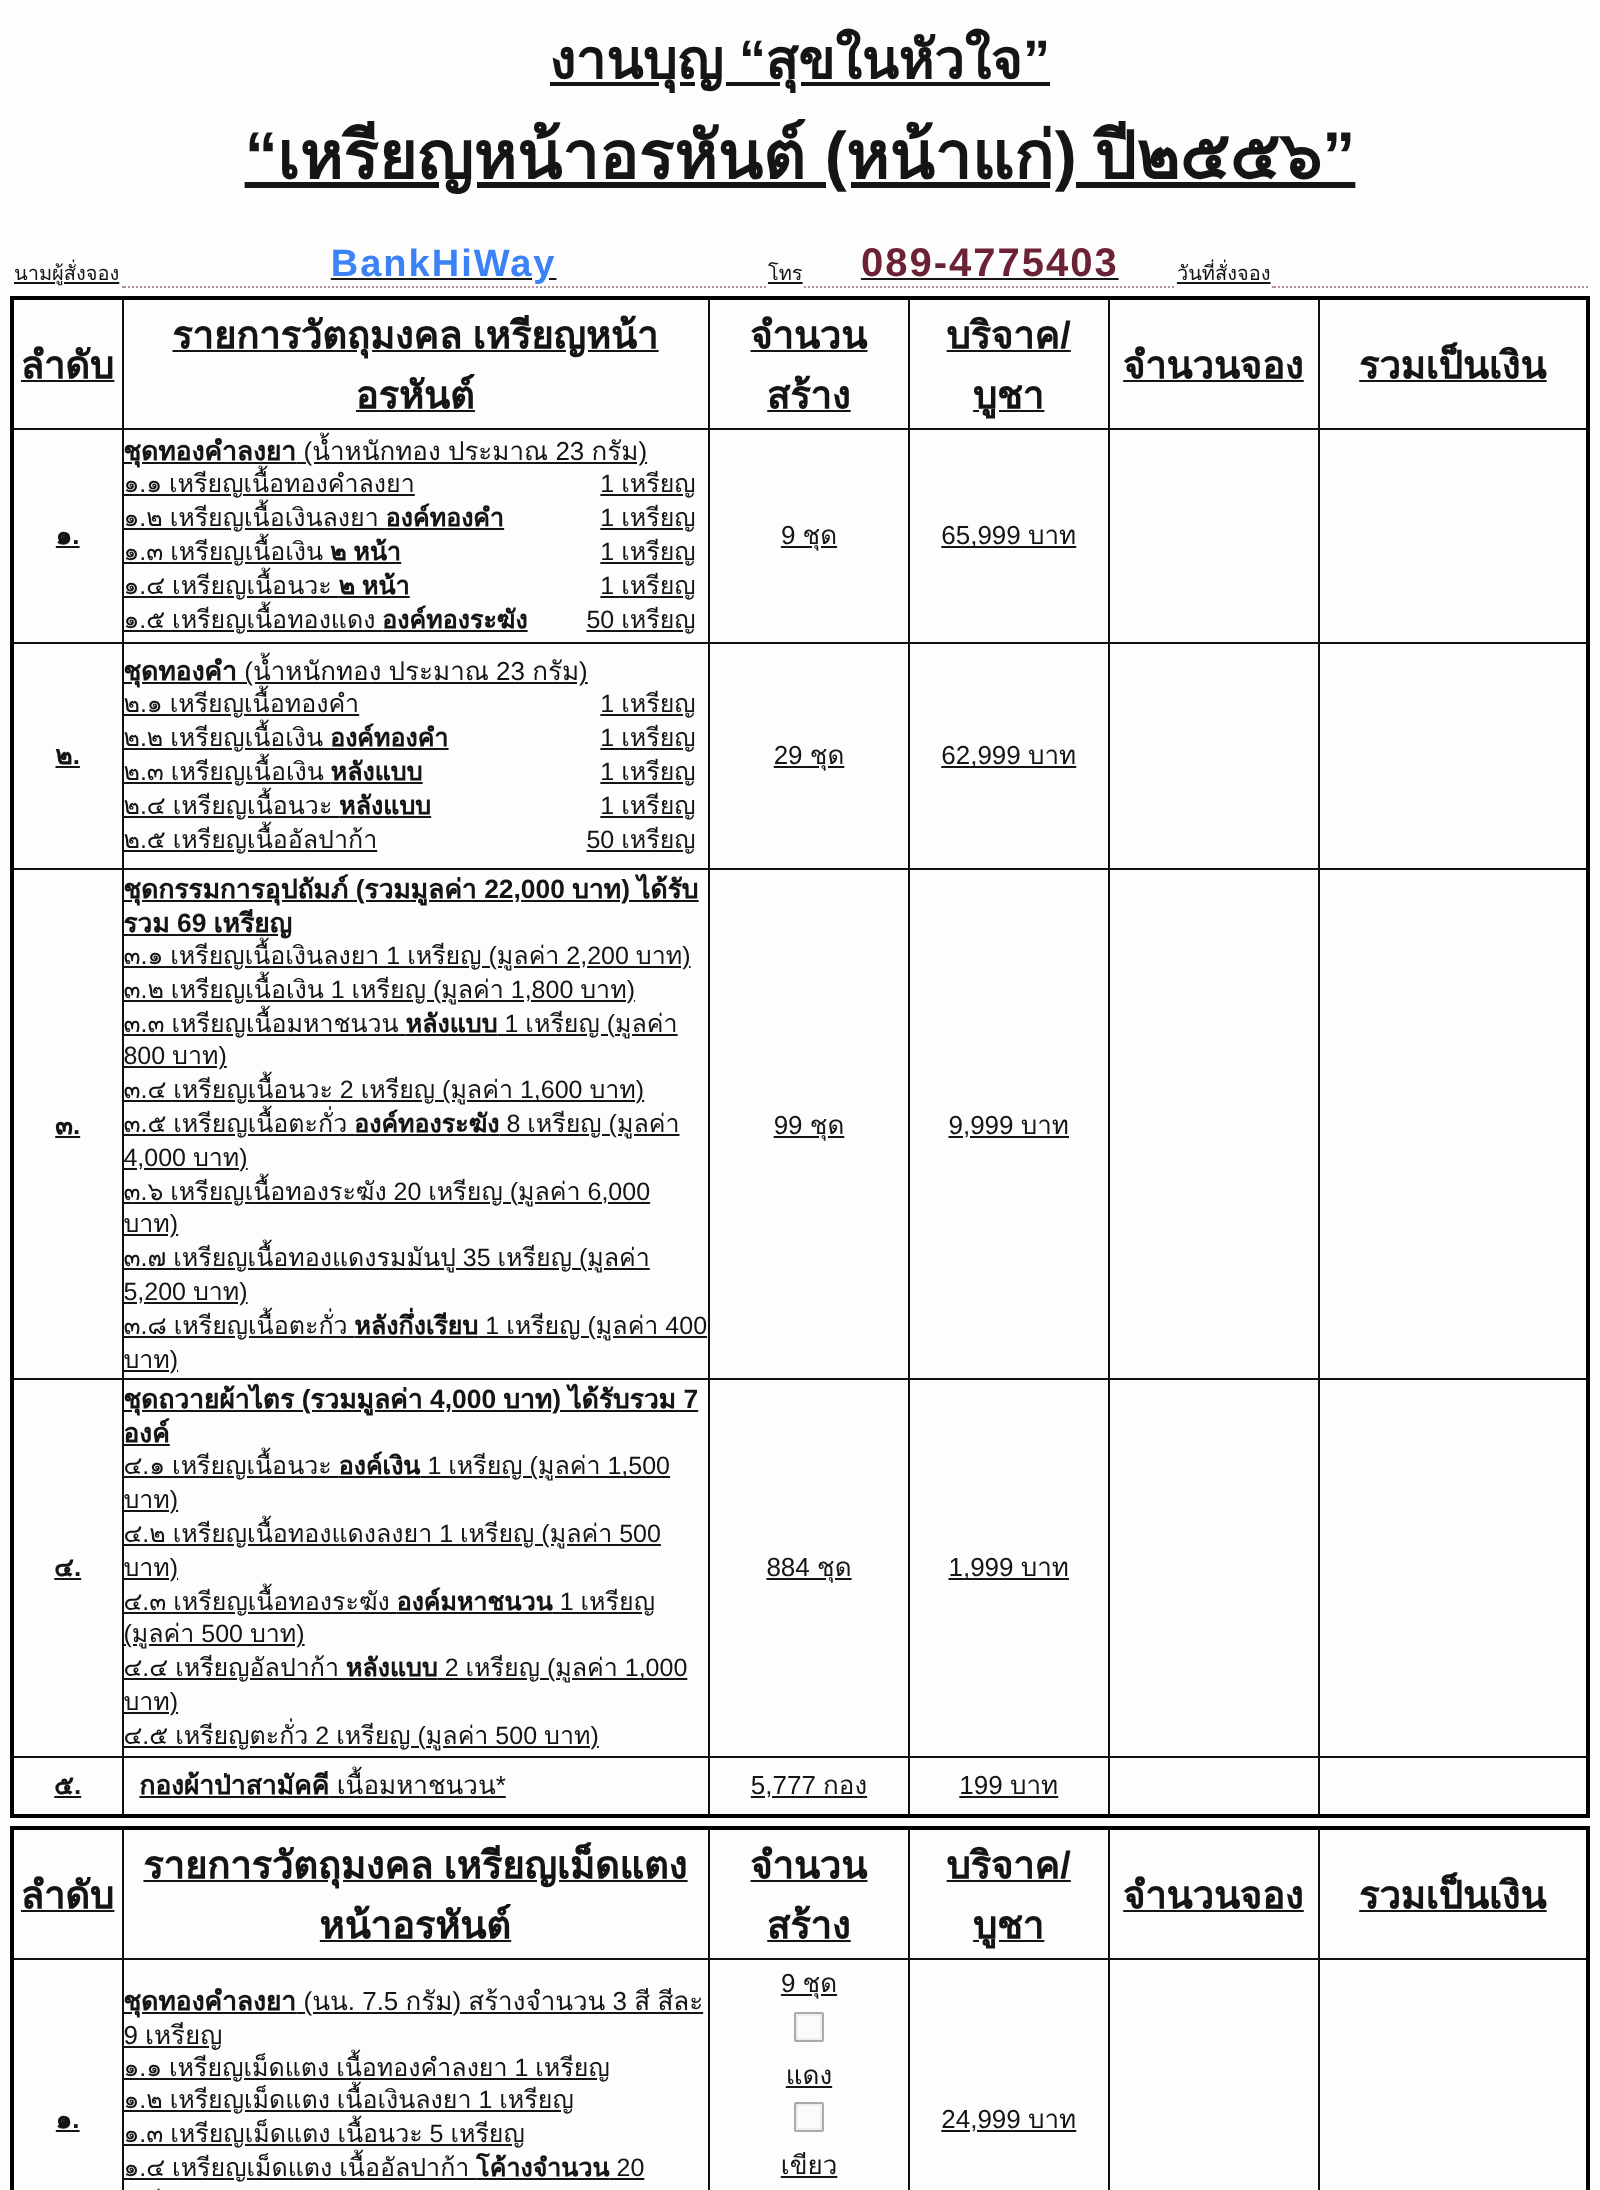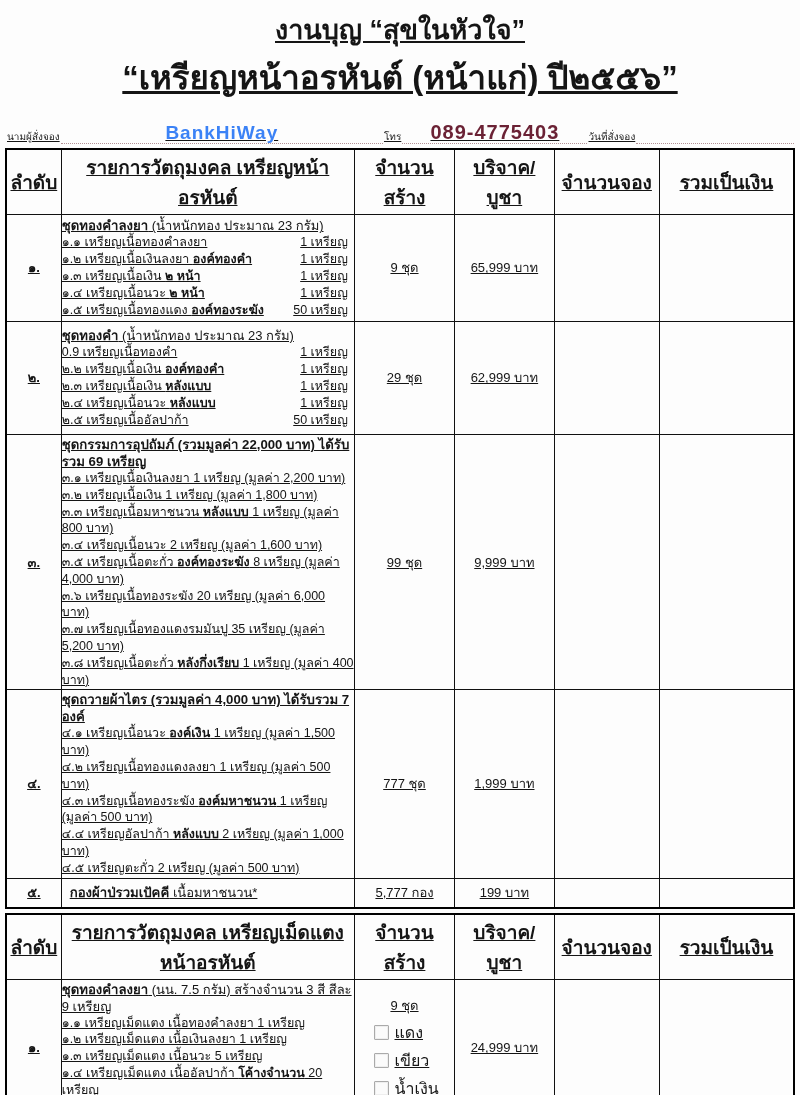--- a/index.html
+++ b/index.html
@@ -52,21 +52,21 @@
   td.c-desc{font-size:12.5px;line-height:16.8px;padding:3px 8px 3px 7px;}
   tr.single td.c-desc{font-size:13.5px;padding:2px 8px;}
   td.c-made,td.c-price{text-align:center;font-size:13px;}
   .row-title{font-size:13px;line-height:17px;}
   .row-title b{font-size:13.2px;}
   .sub{display:flex;justify-content:space-between;}
   .sub .qty{padding-right:6px;white-space:nowrap;}
   
   .made-wrap{display:flex;flex-direction:column;align-items:center;gap:3px;}
   .made-txt{margin-bottom:1px;}
-  .color-opt{display:flex;align-items:center;gap:6px;font-size:16px;width:62px;}
+  .color-opt{display:flex;align-items:center;gap:6px;font-size:13px;width:62px;flex-direction:column;}
   .cb{
     width:13px;height:13px;flex:0 0 13px;
     border:1px solid #aaa;background:#fbfbfb;
     box-shadow:inset 0 0 0 1px #eee;border-radius:1px;
   }
   
   .tbl1 tbody tr:nth-child(1) td{height:104px;}
   .tbl1 tbody tr:nth-child(2) td{height:110px;}
   .tbl1 tbody tr:nth-child(3) td{height:166px;}
   .tbl1 tbody tr:nth-child(4) td{height:112px;}
@@ -149,21 +149,21 @@
             <td class="c-made">9 ชุด</td>
             <td class="c-price">65,999 บาท</td>
             <td class="c-book"></td>
             <td class="c-total"></td>
           </tr>
           <tr>
             <td class="c-no">๒.</td>
             <td class="c-desc">
               <div class="row-title"><b>ชุดทองคำ</b> (น้ำหนักทอง ประมาณ 23 กรัม)</div>
               <div class="sub">
-                <span>0.9 เหรียญเนื้อทองคำ</span>
+                <span>๒.๑ เหรียญเนื้อทองคำ</span>
                 <span class="qty">1 เหรียญ</span>
               </div>
               <div class="sub">
                 <span>๒.๒ เหรียญเนื้อเงิน <b>องค์ทองคำ</b></span>
                 <span class="qty">1 เหรียญ</span>
               </div>
               <div class="sub">
                 <span>๒.๓ เหรียญเนื้อเงิน <b>หลังแบบ</b></span>
                 <span class="qty">1 เหรียญ</span>
               </div>
@@ -228,29 +228,29 @@
               <div class="sub">
                 <span>๔.๓ เหรียญเนื้อทองระฆัง <b>องค์มหาชนวน</b> 1 เหรียญ (มูลค่า 500 บาท)</span>
               </div>
               <div class="sub">
                 <span>๔.๔ เหรียญอัลปาก้า <b>หลังแบบ</b> 2 เหรียญ (มูลค่า 1,000 บาท)</span>
               </div>
               <div class="sub">
                 <span>๔.๕ เหรียญตะกั่ว 2 เหรียญ (มูลค่า 500 บาท)</span>
               </div>
             </td>
-            <td class="c-made">777 ชุด</td>
+            <td class="c-made">884 ชุด</td>
             <td class="c-price">1,999 บาท</td>
             <td class="c-book"></td>
             <td class="c-total"></td>
           </tr>
           <tr class="single">
             <td class="c-no">๕.</td>
             <td class="c-desc">
-              <div class="row-title"><b>กองผ้าป่รวมเปัคคี</b> เนื้อมหาชนวน*</div>
+              <div class="row-title"><b>กองผ้าป่าสามัคคี</b> เนื้อมหาชนวน*</div>
             </td>
             <td class="c-made">5,777 กอง</td>
             <td class="c-price">199 บาท</td>
             <td class="c-book"></td>
             <td class="c-total"></td>
           </tr>
         </tbody>
       </table>
       <table class="order tbl2">
         <colgroup>

